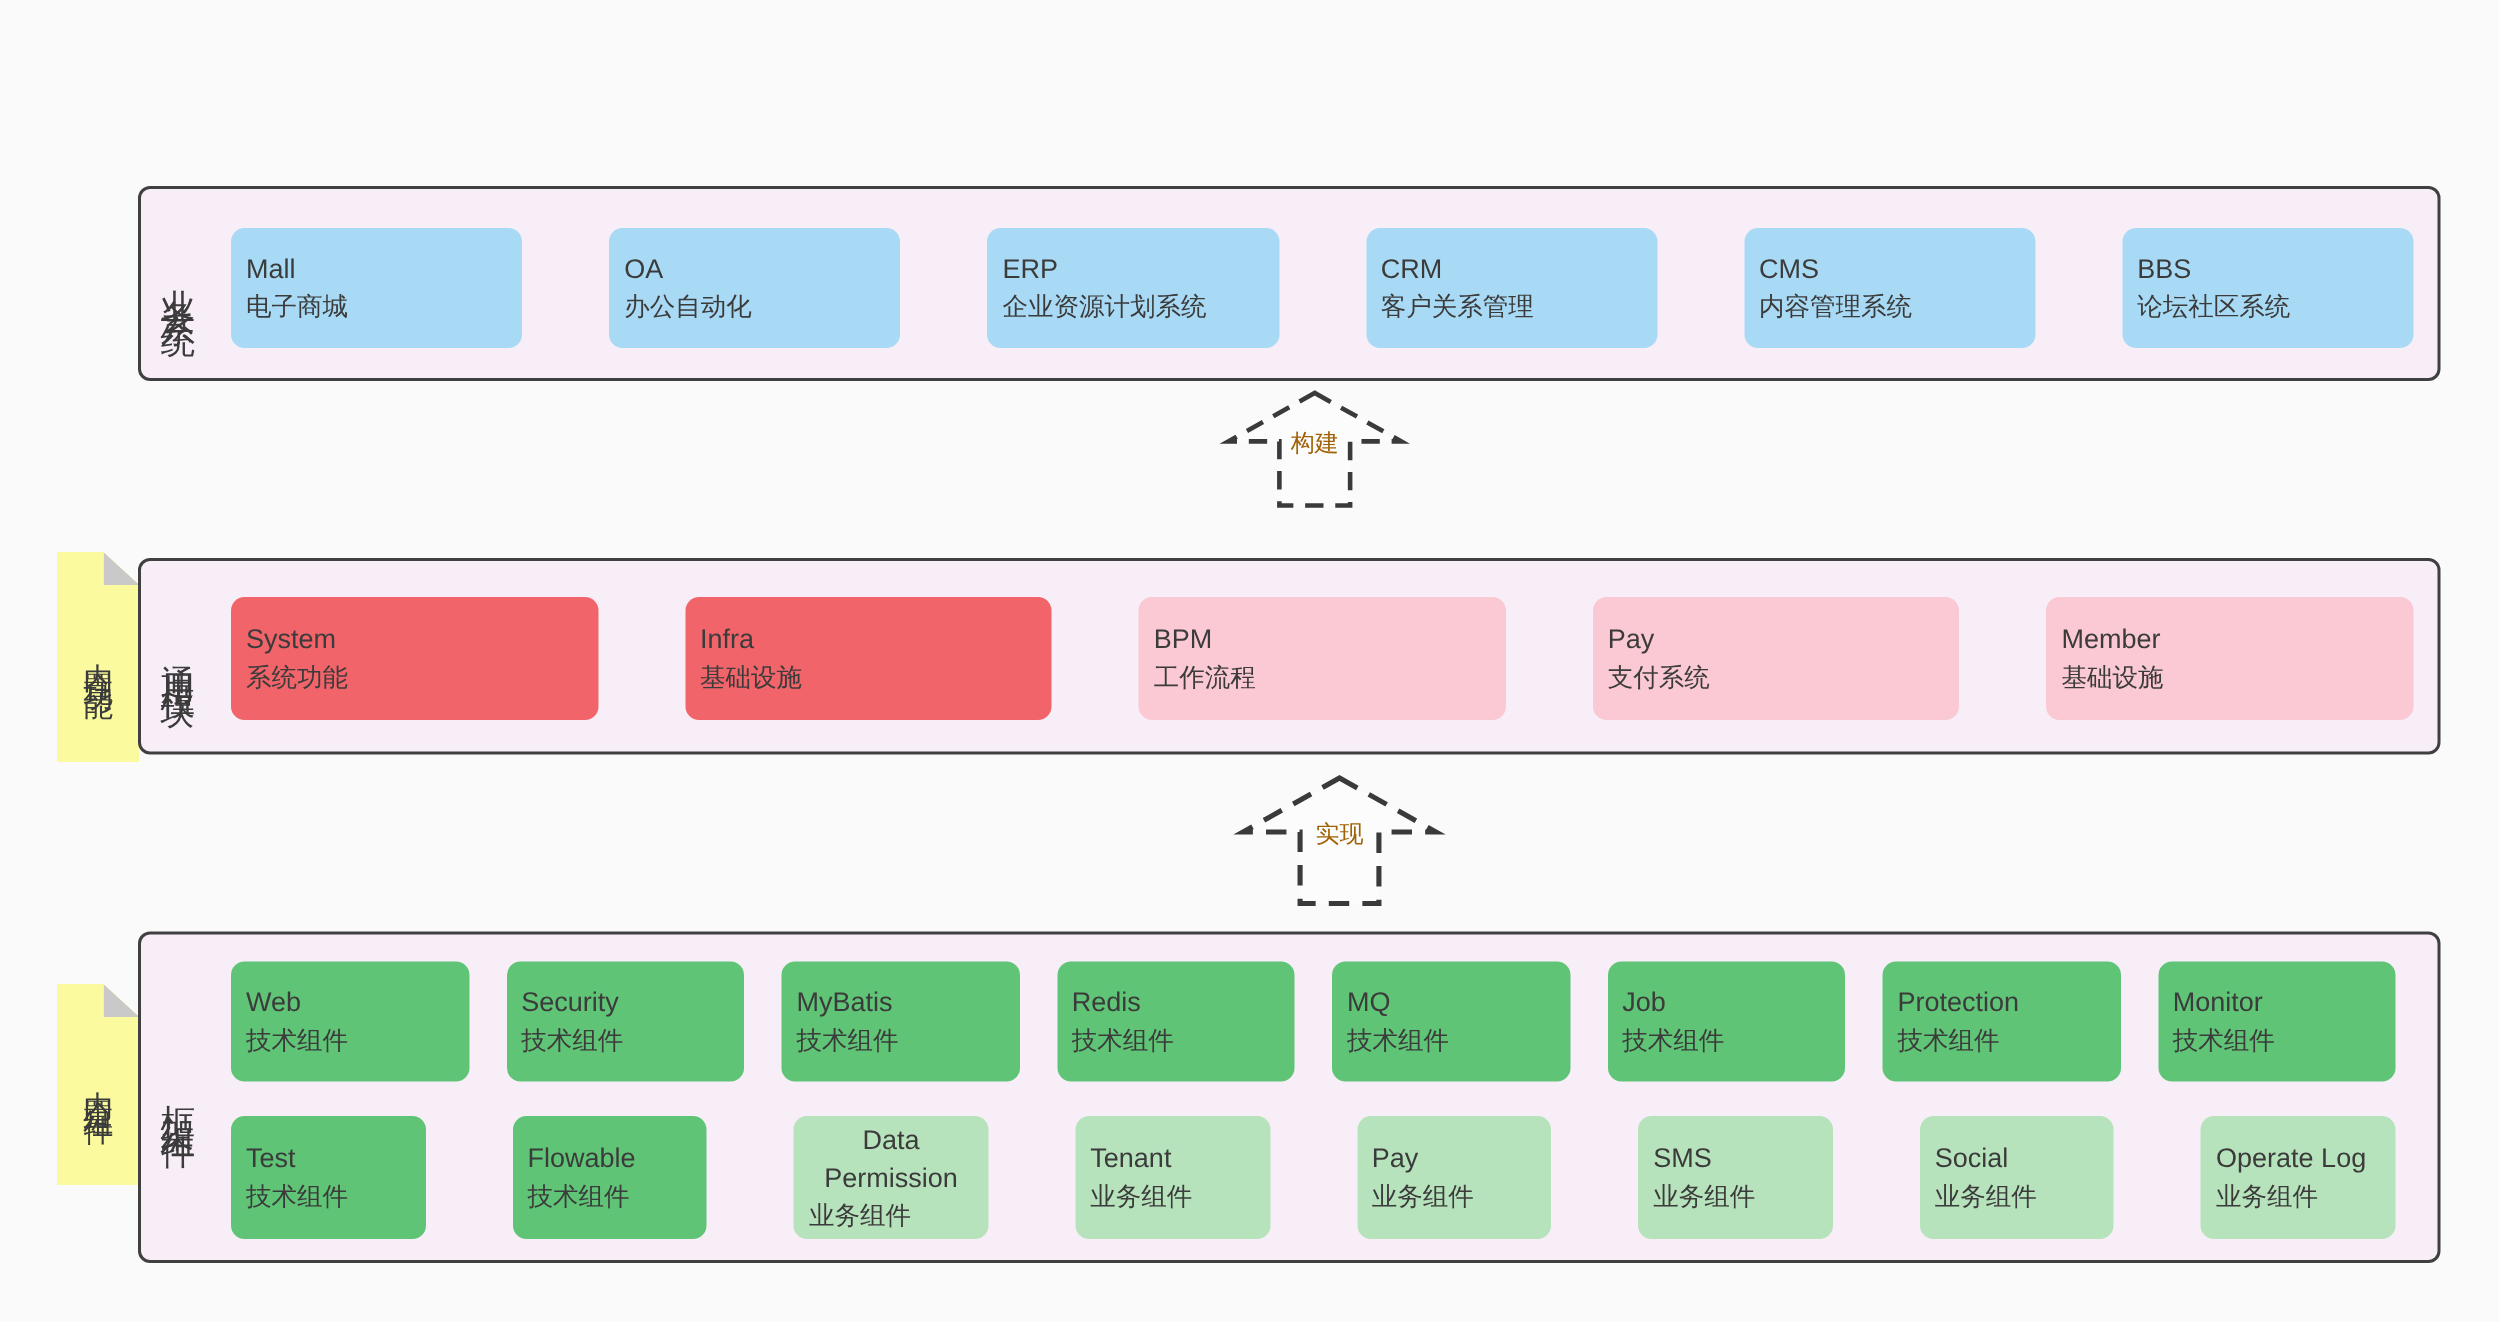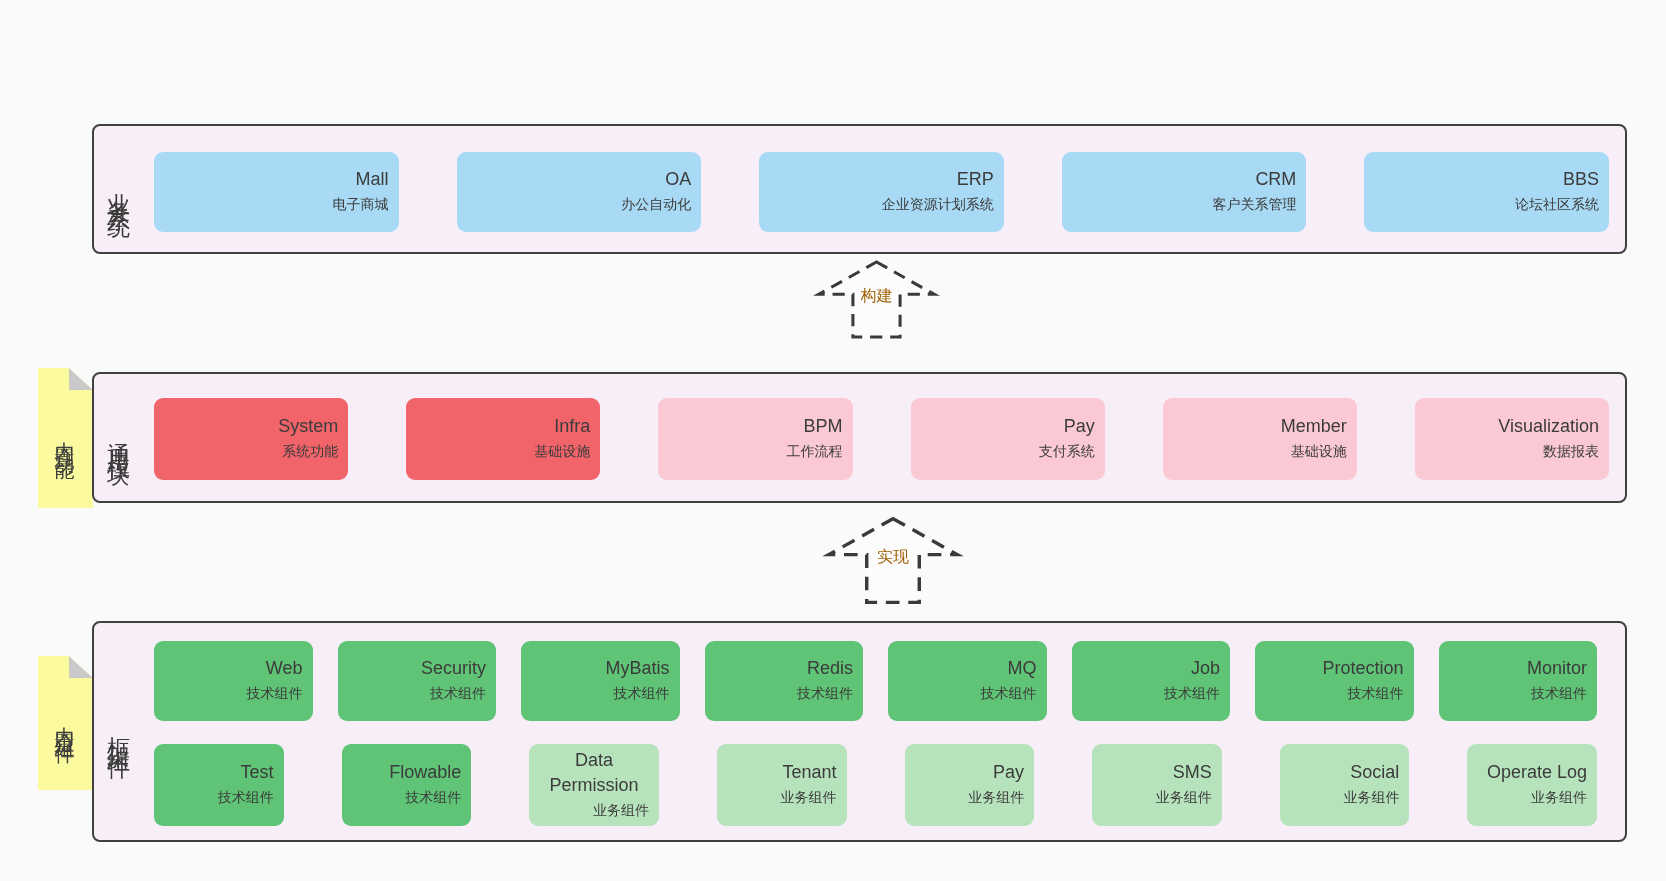--- a/index.html
+++ b/index.html
@@ -48,29 +48,29 @@
   #band-modules  .band-row { top: 24px; height: 82px; }
   #band-components .row-1  { top: 18px; height: 80px; right: 28px; gap: 25px; }
   #band-components .row-2  { top: 121px; height: 82px; right: 28px; }
 
   
   .box {
     flex: 1 1 0;
     border-radius: 9px;
     display: flex;
     flex-direction: column;
-    align-items: flex-end;
+    align-items: flex-start;
     justify-content: center;
     text-align: center;
     padding: 2px 10px;
     box-sizing: border-box;
     line-height: 25px;
   }
   .box-name { font-size: 18px; }
-  .box-desc { font-size: 14px; font-family: Liberation Serif, serif; }
+  .box-desc { font-size: 17px; font-family: Liberation Serif, serif; }
   .v-blue       { background: #A9DAF5; }
   .v-red        { background: #F1646A; }
   .v-pink       { background: #FAC9D4; }
   .v-green      { background: #5FC476; }
   .v-lightgreen { background: #B7E3BC; }
 
   
   .note {
     position: absolute;
     left: 38px; width: 55px;
@@ -133,20 +133,24 @@
       </div>
       <div class="box v-blue">
         <div class="box-name">ERP</div>
         <div class="box-desc">企业资源计划系统</div>
       </div>
       <div class="box v-blue">
         <div class="box-name">CRM</div>
         <div class="box-desc">客户关系管理</div>
       </div>
       <div class="box v-blue">
+        <div class="box-name">CMS</div>
+        <div class="box-desc">内容管理系统</div>
+      </div>
+      <div class="box v-blue">
         <div class="box-name">BBS</div>
         <div class="box-desc">论坛社区系统</div>
       </div>
     </div>
   </section>
 
   <div class="arrow" id="arrow-build">
     <svg viewBox="0 0 150 92">
       <path d="M75 3 L141 40 L102 40 L102 89 L48 89 L48 40 L9 40 Z" fill="#FCFCFC" stroke="#3A3A3A" stroke-width="3.5" stroke-dasharray="14 9"></path>
     </svg>
@@ -174,24 +178,20 @@
         <div class="box-desc">工作流程</div>
       </div>
       <div class="box v-pink">
         <div class="box-name">Pay</div>
         <div class="box-desc">支付系统</div>
       </div>
       <div class="box v-pink">
         <div class="box-name">Member</div>
         <div class="box-desc">基础设施</div>
       </div>
-      <div class="box v-pink">
-        <div class="box-name">Visualization</div>
-        <div class="box-desc">数据报表</div>
-      </div>
     </div>
   </section>
 
   <div class="arrow" id="arrow-implement">
     <svg viewBox="0 0 150 92">
       <path d="M75 3 L141 40 L102 40 L102 89 L48 89 L48 40 L9 40 Z" fill="#FCFCFC" stroke="#3A3A3A" stroke-width="3.5" stroke-dasharray="14 9"></path>
     </svg>
     <span class="arrow-label">实现</span>
   </div>
 

